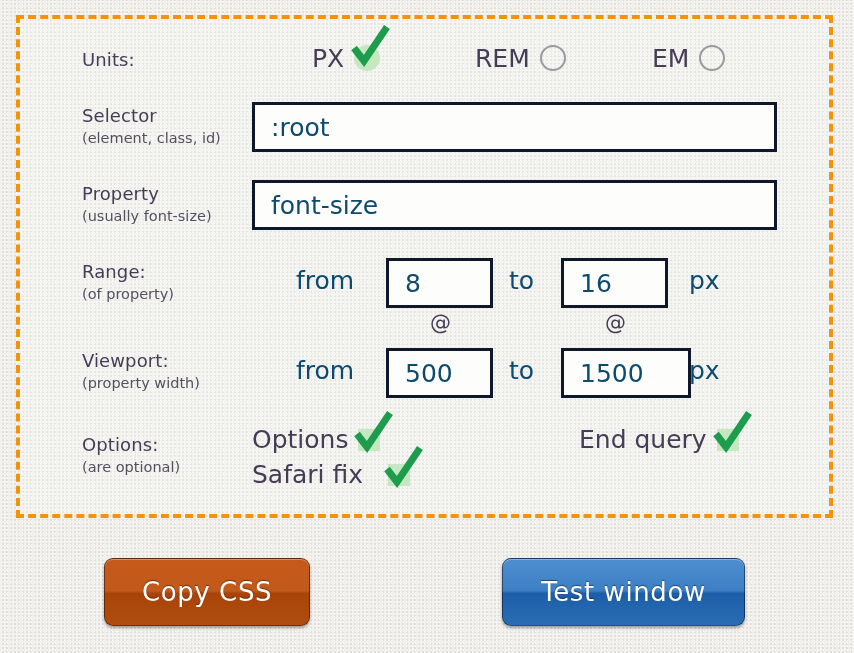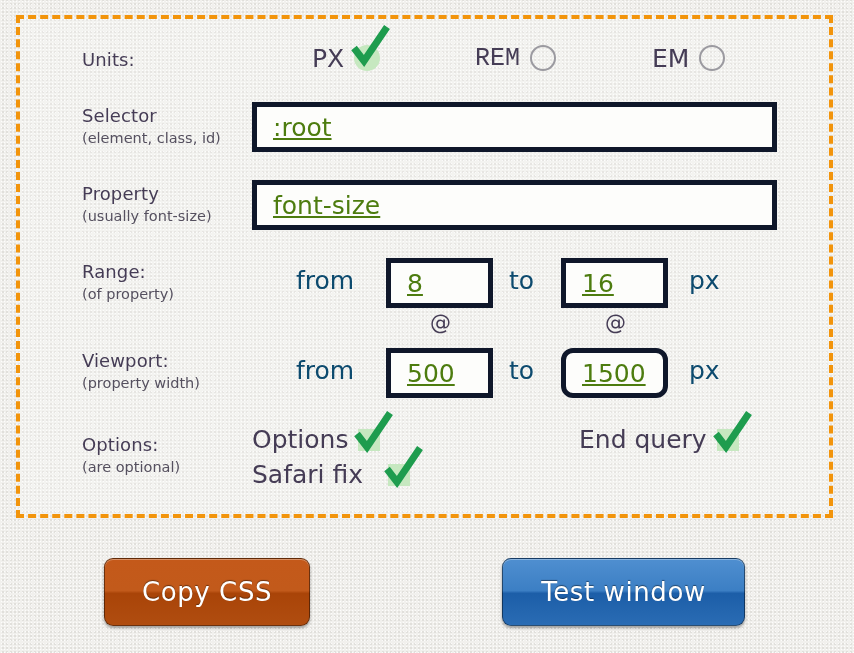--- a/index.html
+++ b/index.html
@@ -95,30 +95,29 @@
     width: 46px;
     height: 46px;
     overflow: visible;
   }
 
   
   .field {
     position: absolute;
     box-sizing: border-box;
     background: #fdfdfb;
-    border: 5px solid #0f172a;
-    color: #4d7c0f;
+    border: 3px solid #0f172a;
+    color: #0c4a6e;
     font-family: "DejaVu Sans", sans-serif;
     font-size: 25px;
     line-height: 1;
     padding: 0 0 0 16px;
     display: flex;
     align-items: center;
     outline: none;
-    text-decoration: underline;
   }
 
   .word {
     position: absolute;
     font-size: 25px;
     line-height: 25px;
     color: #0c4a6e;
   }
 
   .at {
@@ -196,21 +195,21 @@
 
     <div class="unit-opt" style="left:292px; top:26px;">
       <span class="utext">PX</span>
       <span class="radio on">
         <svg class="tick" viewBox="0 0 46 46">
           <path d="M8 25 L18 38 L41 4" fill="none" stroke="#1e9c4e" stroke-width="7" stroke-linecap="butt" stroke-linejoin="miter"></path>
         </svg>
       </span>
     </div>
 
-    <div class="unit-opt" style="left:455px; top:26px;font-family:Liberation Mono, monospace;">
+    <div class="unit-opt" style="left:455px; top:26px;">
       <span class="utext">REM</span>
       <span class="radio off"></span>
     </div>
 
     <div class="unit-opt" style="left:632px; top:26px;">
       <span class="utext">EM</span>
       <span class="radio off"></span>
     </div>
   </div>
 
@@ -246,21 +245,21 @@
   </div>
 
   <div class="row">
     <div class="lbl" style="top:328px;">
       <span class="main">Viewport:</span>
       <span class="sub">(property width)</span>
     </div>
     <span class="word" style="left:276px; top:339px;">from</span>
     <input class="field" type="text" style="left: 366px; top: 329px; width: 107px; height: 50px;" value="500">
     <span class="word" style="left:489px; top:339px;">to</span>
-    <input class="field" type="text" style="left: 541px; top: 329px; width: 107px; height: 50px; border-radius: 12px;" value="1500">
+    <input class="field" type="text" style="left: 541px; top: 329px; width: 130px; height: 50px;" value="1500">
     <span class="word" style="left:669px; top:339px;">px</span>
   </div>
 
   <div class="row">
     <div class="lbl" style="top:412px;">
       <span class="main">Options:</span>
       <span class="sub">(are optional)</span>
     </div>
 
     <div class="chk-opt" style="left:232px; top:408px;">

